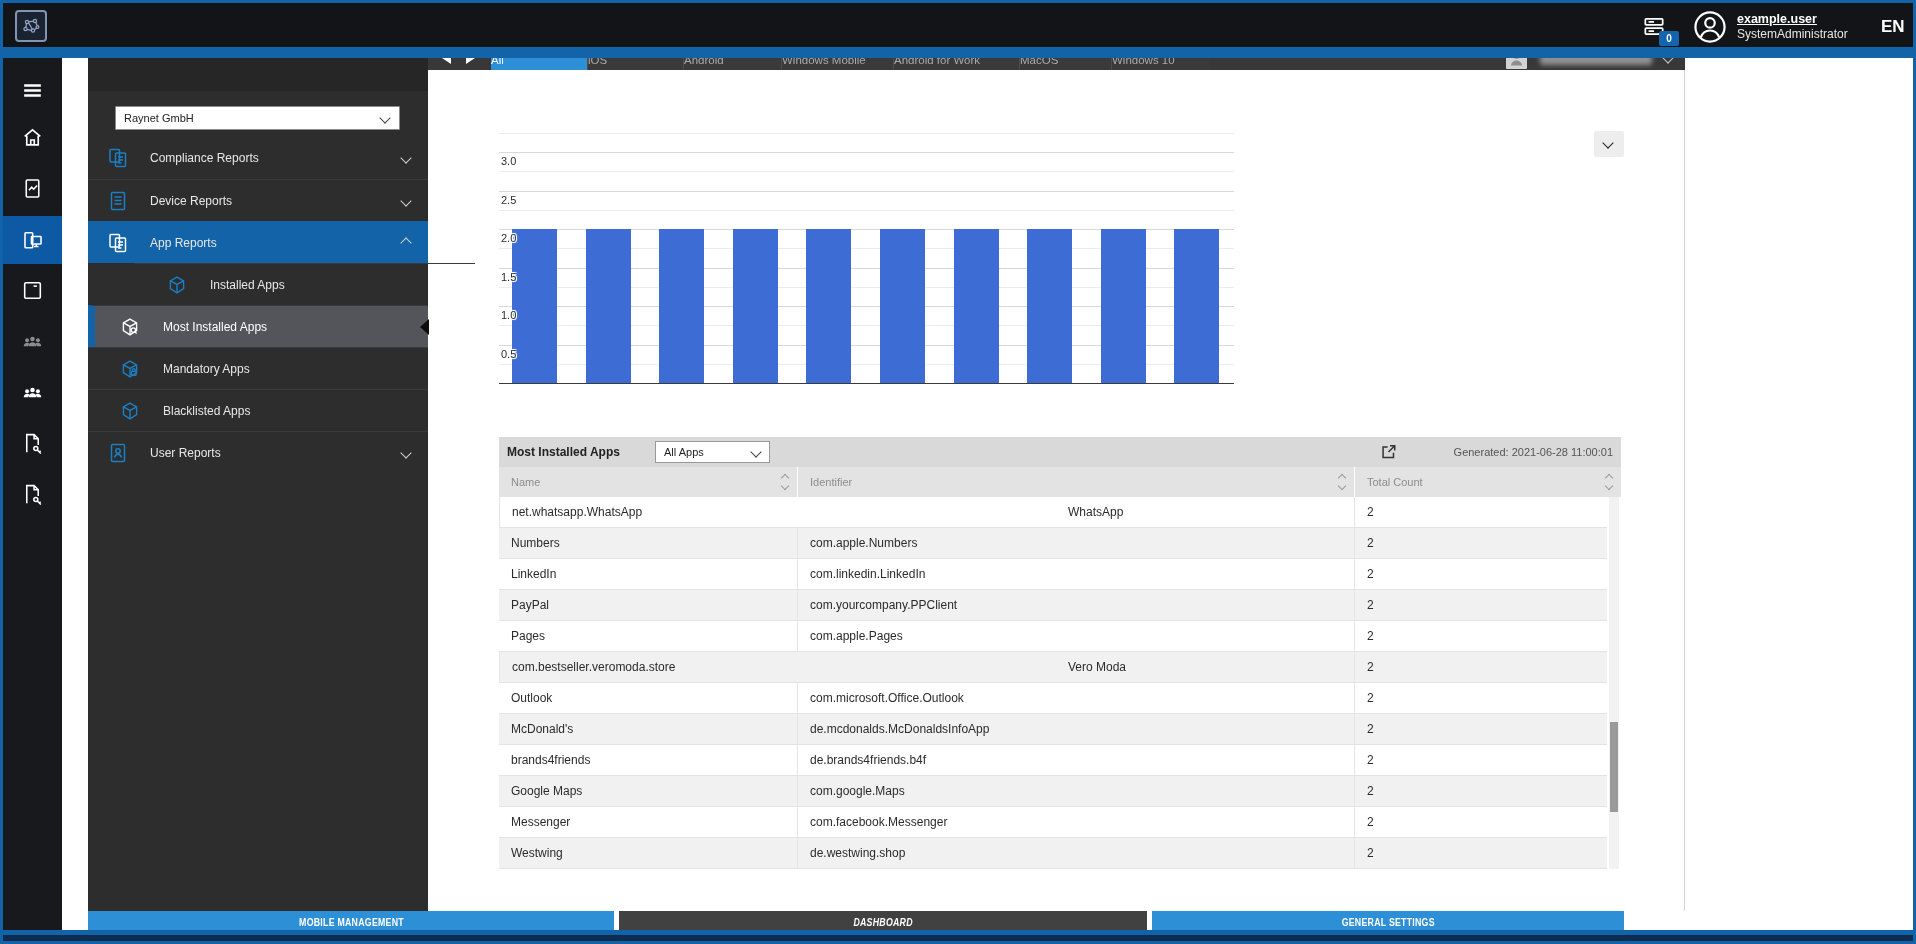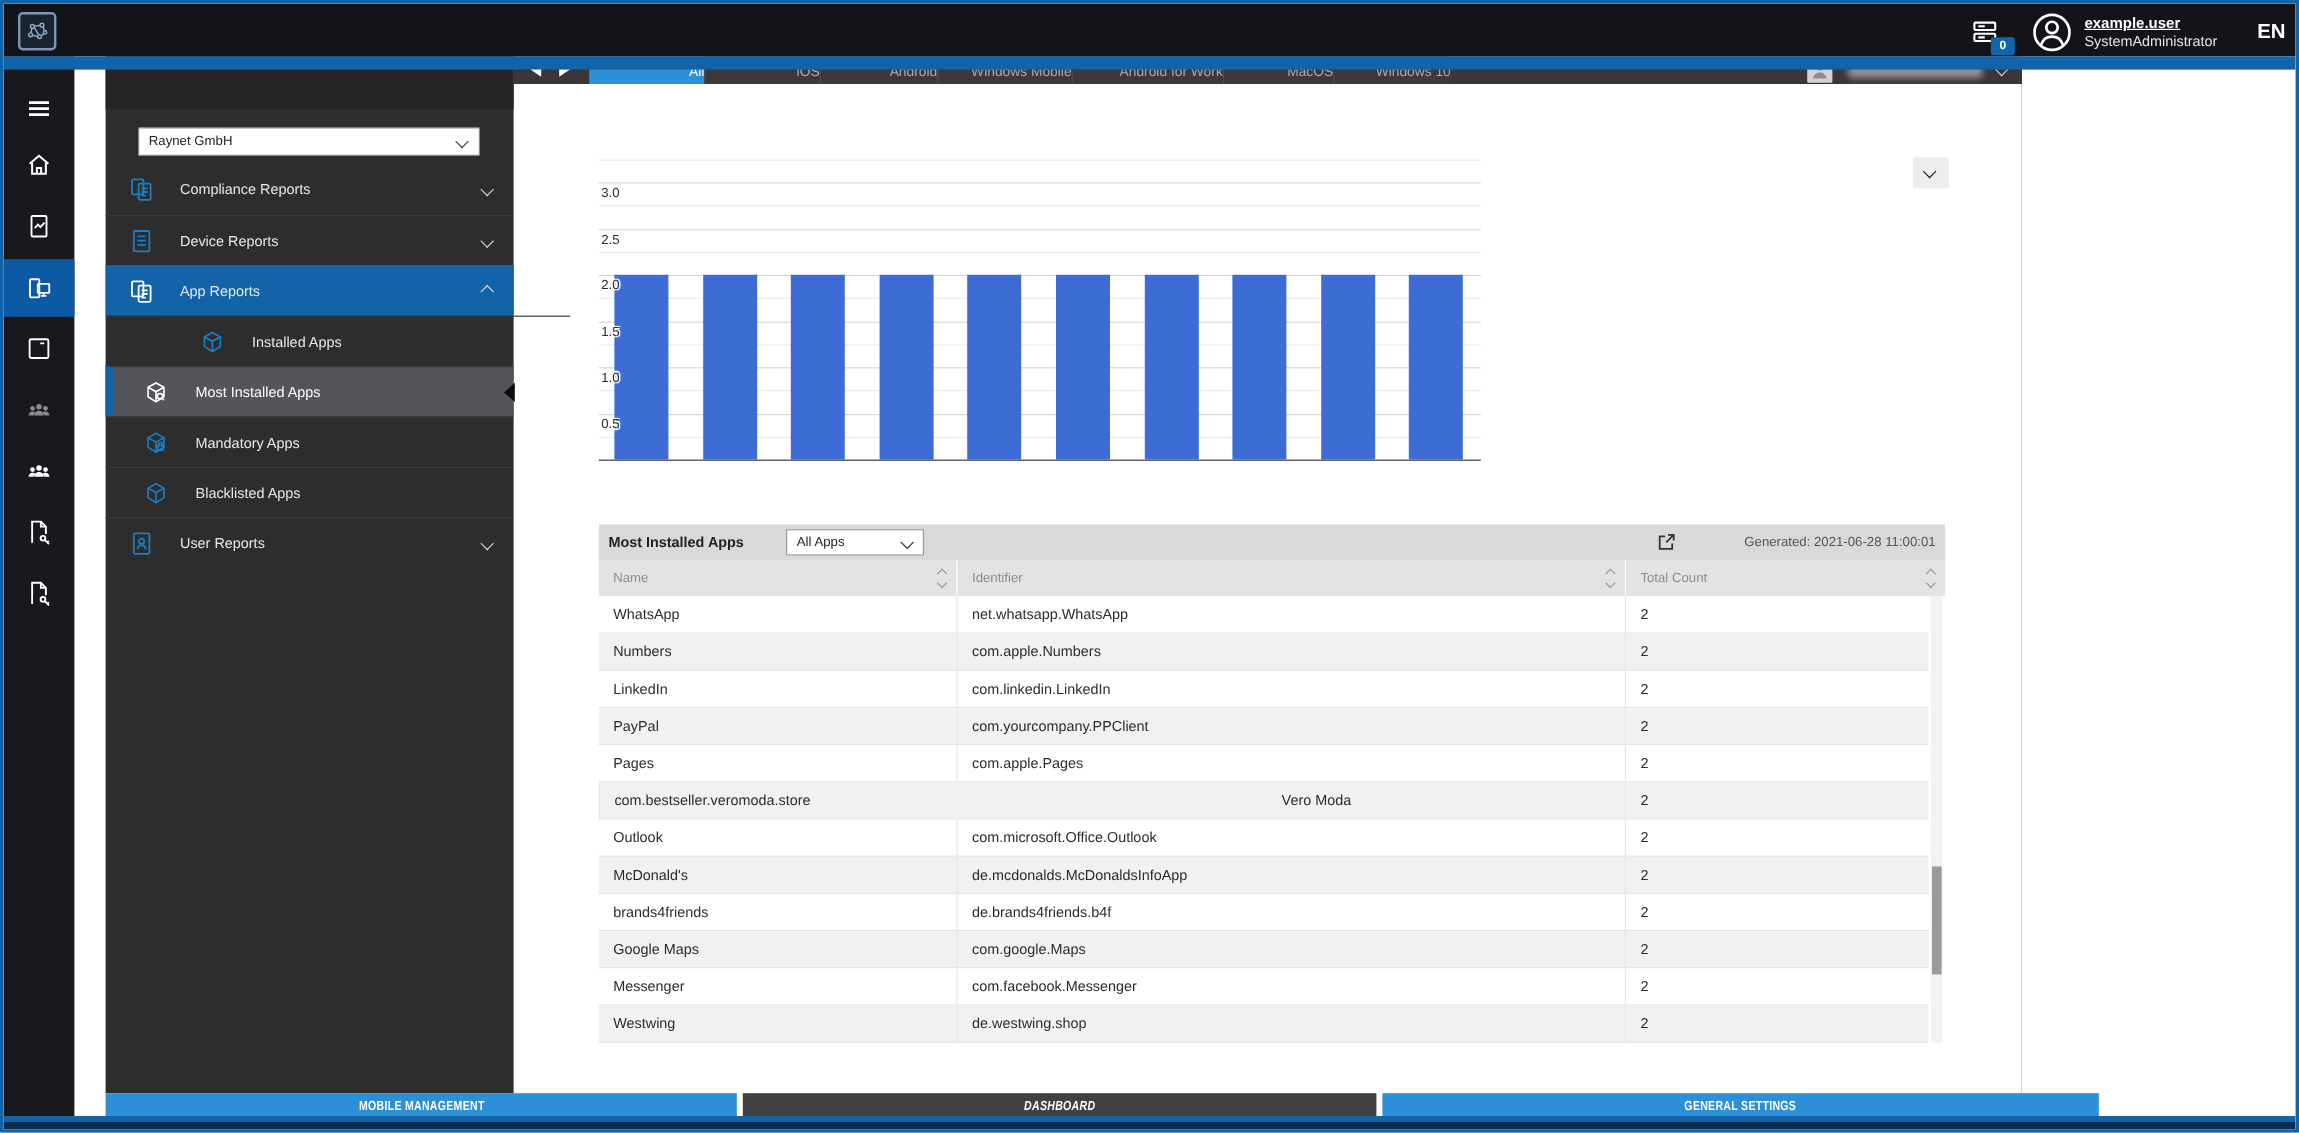--- a/index.html
+++ b/index.html
@@ -49,21 +49,21 @@
   .chev.up{transform:rotate(-135deg);}
   #sel-arrow{left:417px;top:316px;width:0;height:0;border-top:8px solid transparent;border-bottom:8px solid transparent;border-right:9px solid #0d0d0d;z-index:4;}
 
   
   #content{left:425px;top:44px;width:1257px;height:864px;background:#fff;border-right:1px solid #d4d4d4;box-sizing:border-box;z-index:1;}
   #tabbar{position:absolute;left:0;top:0;width:1257px;height:23px;background:#383838;overflow:hidden;}
   .tab-arrow{position:absolute;top:5px;width:0;height:0;border-top:6px solid transparent;border-bottom:6px solid transparent;cursor:pointer;}
   #tab-arrow-left{left:14px;border-right:9px solid #fff;}
   #tab-arrow-right{left:38px;border-left:9px solid #fff;}
   #tabs{position:absolute;left:63px;top:0;height:23px;display:flex;}
-  .tab{height:23px;line-height:26px;text-align:right;font-size:11.5px;color:#aaa;background:#3a3a3a;border-left:1px solid #4d4d4d;cursor:pointer;box-sizing:border-box;}
+  .tab{height:23px;line-height:26px;text-align:left;font-size:11.5px;color:#aaa;background:#3a3a3a;border-left:1px solid #4d4d4d;cursor:pointer;box-sizing:border-box;}
   .tab.active{background:#2d8fd5;color:#fff;border-left:none;}
   #profile-chip{position:absolute;left:1078px;top:1px;height:22px;}
   #profile-avatar{position:absolute;left:0;top:0;width:21px;height:21px;background:#d2d2d2;border-radius:1px;}
   #profile-avatar svg{width:100%;height:100%;}
   #profile-name{position:absolute;left:34px;top:4px;width:112px;height:13px;border-radius:3px;background:#9a9a9a;filter:blur(2.5px);opacity:.9;}
   #profile-chev{position:absolute;left:158px;top:6px;color:#c9c9c9;}
 
   
   #chart-collapse{left:1166px;top:84px;width:30px;height:26px;background:#ededed;border-radius:2px;cursor:pointer;}
   #chart-collapse .chev{position:absolute;left:10px;top:8px;color:#222;}
@@ -352,22 +352,22 @@
             <span class="chev up"></span>
             <span class="chev"></span>
           </span></div>
         <div class="col-cell" style="width: 267px;"><span>Total Count</span><span class="sorter">
             <span class="chev up"></span>
             <span class="chev"></span>
           </span></div>
       </div>
     <div id="rows" class="abs">
         <div class="trow">
+          <div class="tcell" style="width: 557px;">net.whatsapp.WhatsApp</div>
           <div class="tcell first" style="width: 298px;">WhatsApp</div>
-          <div class="tcell" style="width: 557px;">net.whatsapp.WhatsApp</div>
           <div class="tcell" style="width: 253px;">2</div>
         </div>
         <div class="trow alt">
           <div class="tcell first" style="width: 298px;">Numbers</div>
           <div class="tcell" style="width: 557px;">com.apple.Numbers</div>
           <div class="tcell" style="width: 253px;">2</div>
         </div>
         <div class="trow">
           <div class="tcell first" style="width: 298px;">LinkedIn</div>
           <div class="tcell" style="width: 557px;">com.linkedin.LinkedIn</div>
@@ -420,16 +420,16 @@
         </div>
       </div>
     <div id="vscroll" class="abs">
       <div id="vscroll-thumb"></div>
     </div>
   </div>
 
   <div id="bottombar" class="abs">
       <div class="bb-seg bb-accent" style="left: 0px; width: 526px;"><span>MOBILE MANAGEMENT</span></div>
       <div class="bb-seg bb-dark" style="left: 531px; width: 528px; font-style: italic;"><span>DASHBOARD</span></div>
-      <div class="bb-seg bb-accent" style="left: 1064px; width: 597px;"><span>GENERAL SETTINGS</span></div>
+      <div class="bb-seg bb-accent" style="left: 1064px; width: 472px;"><span>GENERAL SETTINGS</span></div>
     </div>
   <div id="bottom-frame" class="abs"></div>
 </div>
 
 </body></html>

